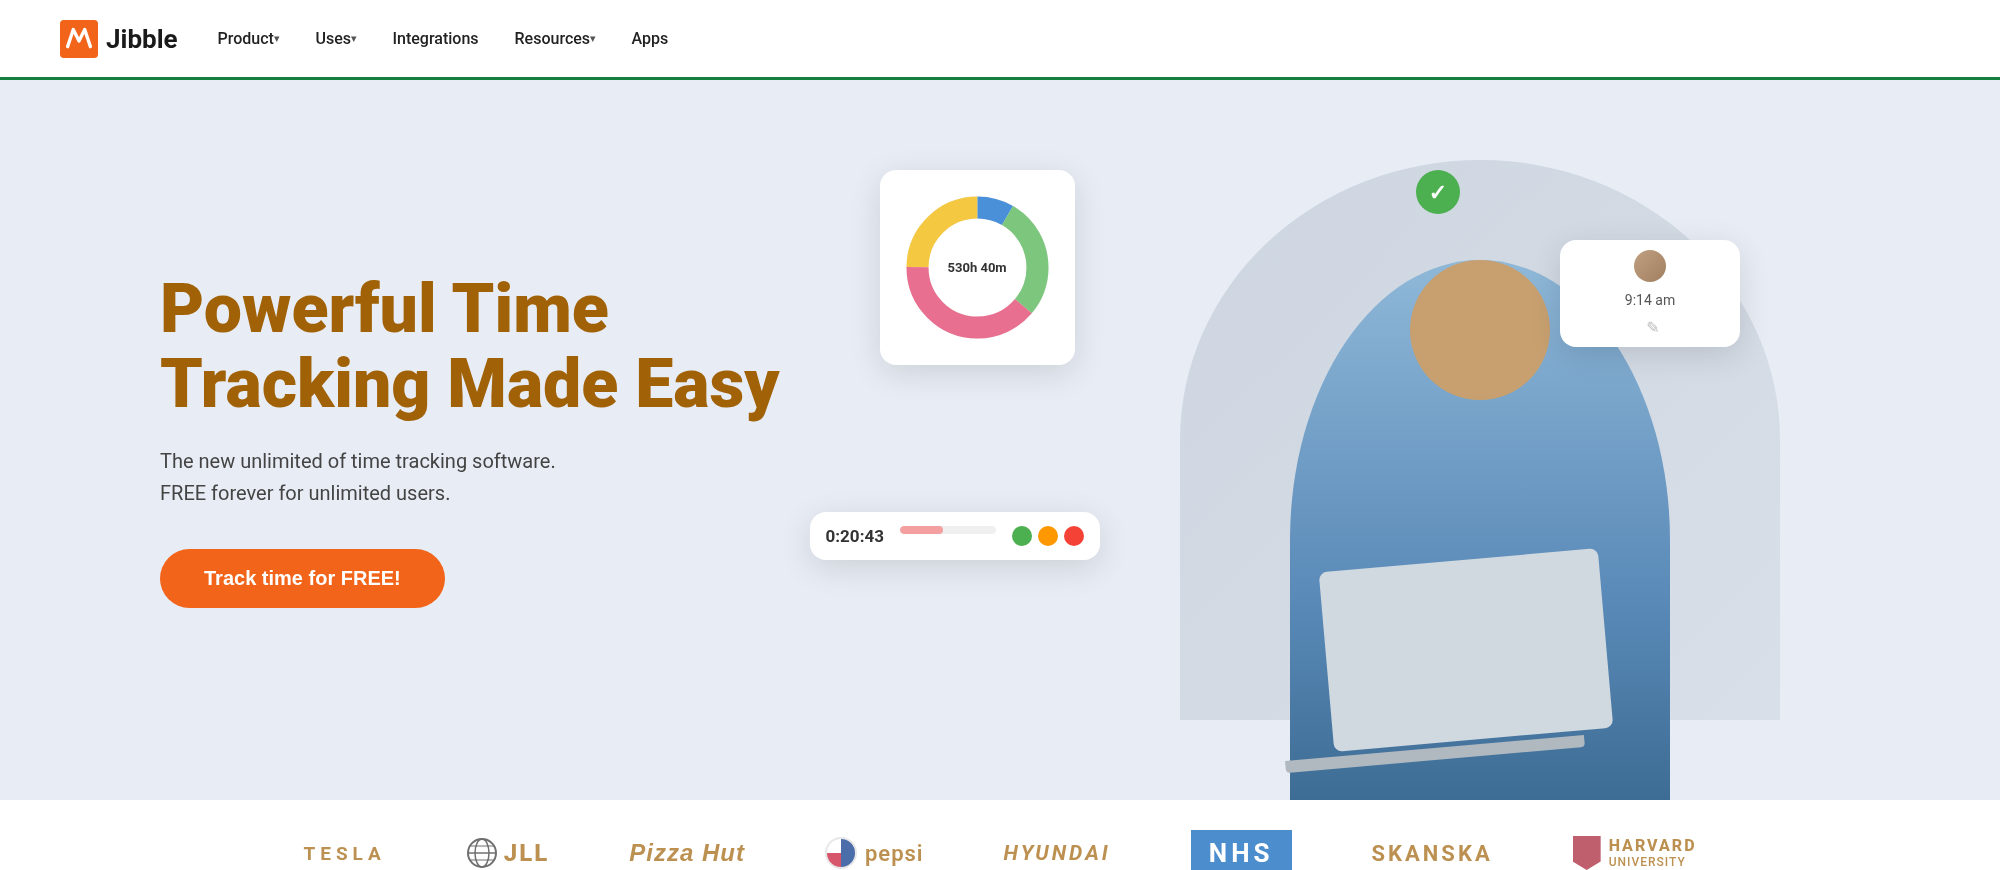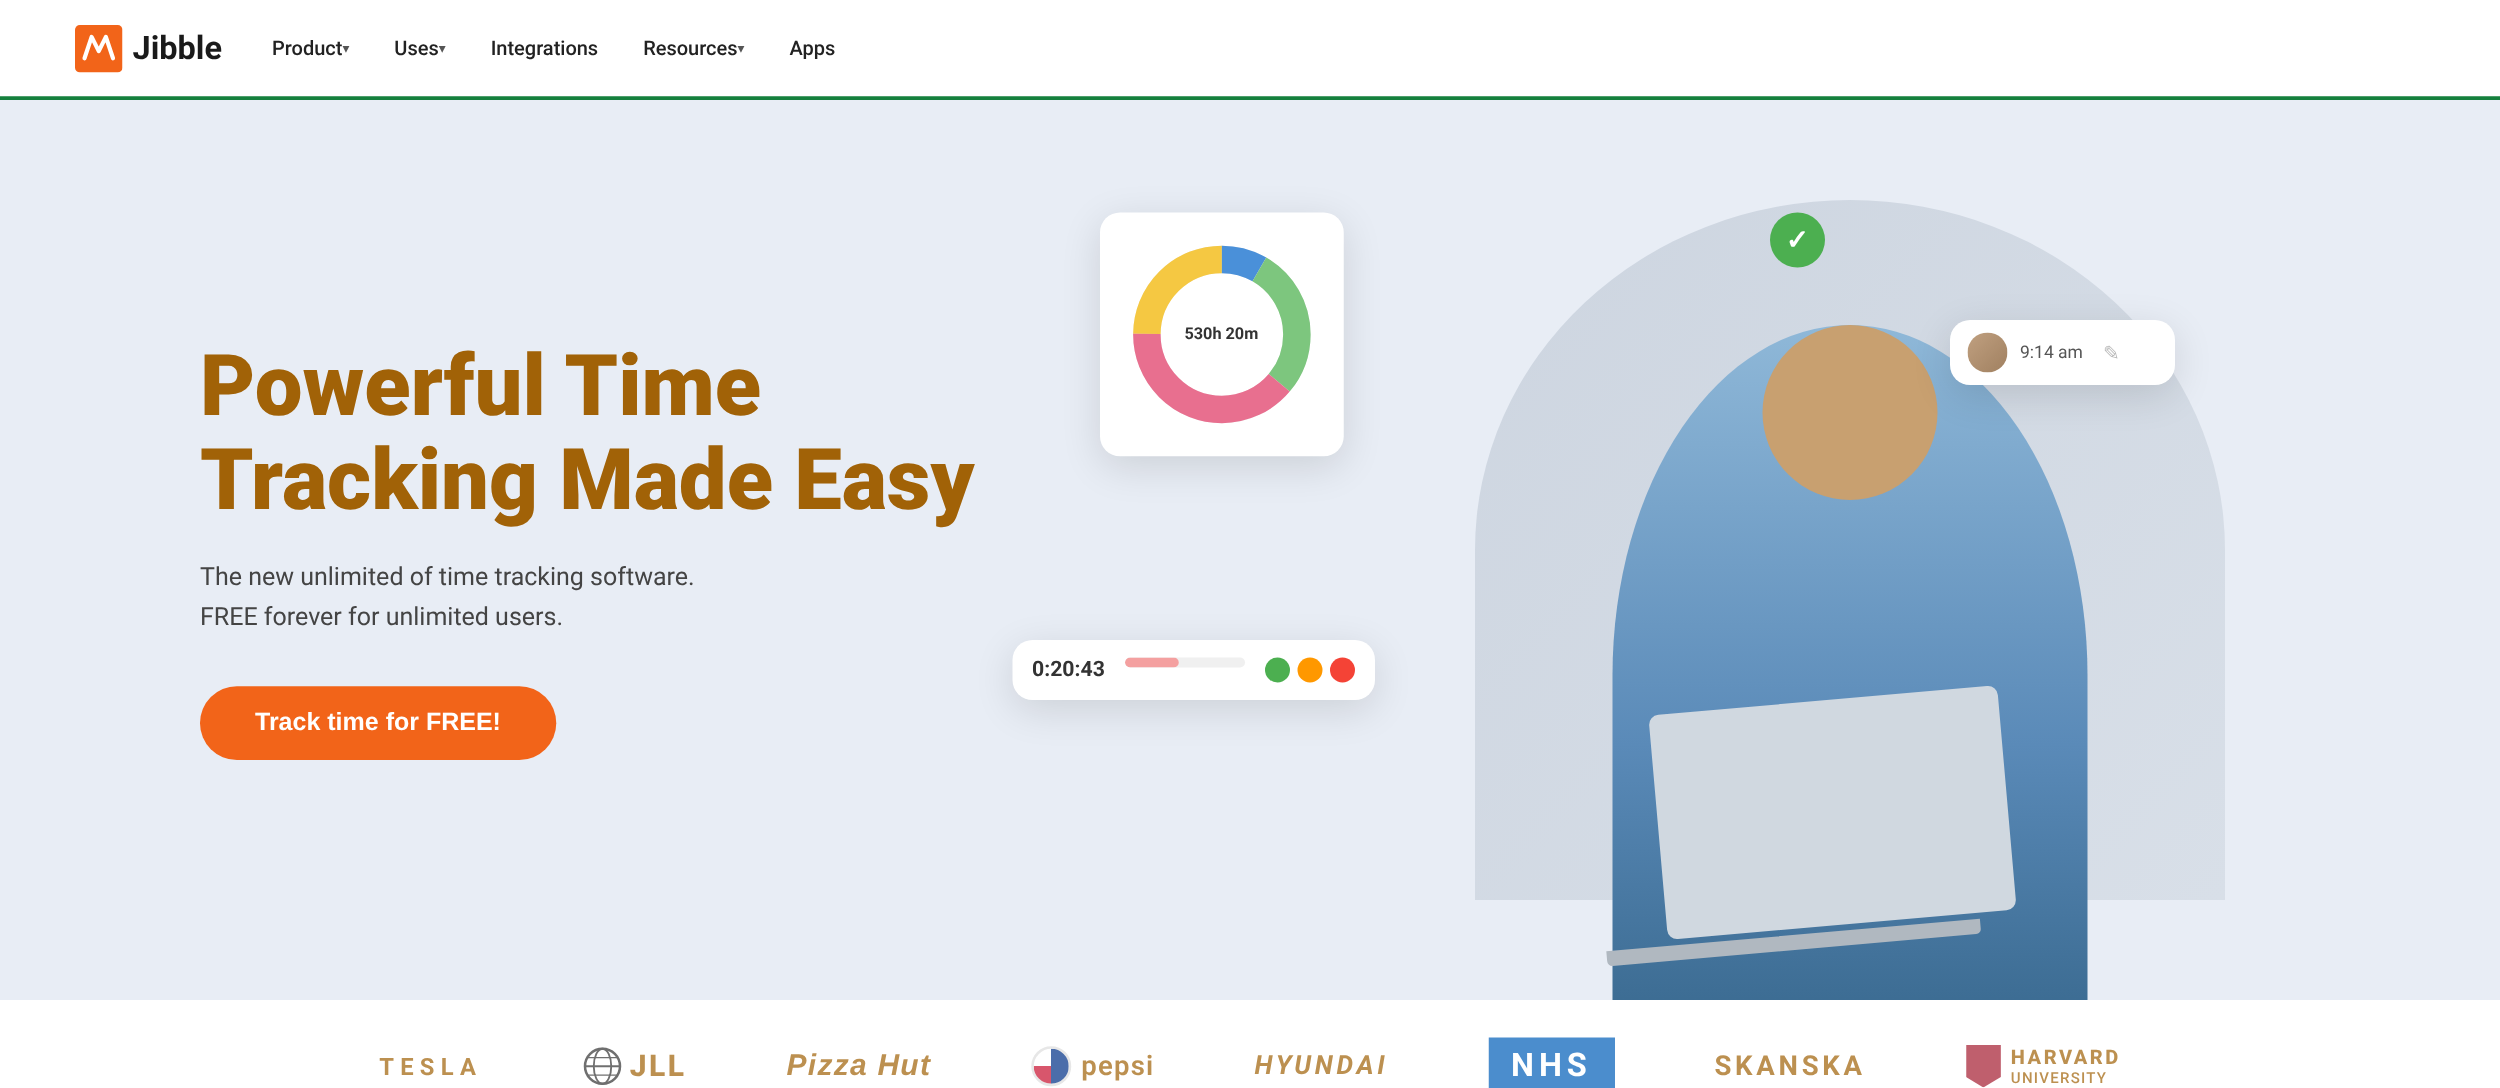--- a/index.html
+++ b/index.html
@@ -376,39 +376,39 @@
 
         <circle cx="82.5" cy="82.5" r="60" fill="none" stroke="#f5c842" stroke-width="22" stroke-dasharray="94.2 282.7" stroke-dashoffset="94.2" transform="rotate(-90 82.5 82.5)"></circle>
 
         <circle cx="82.5" cy="82.5" r="60" fill="none" stroke="#4a90d9" stroke-width="22" stroke-dasharray="31.4 345.4" stroke-dashoffset="0" transform="rotate(-90 82.5 82.5)"></circle>
 
         <circle cx="82.5" cy="82.5" r="60" fill="none" stroke="#7dc67e" stroke-width="22" stroke-dasharray="104.7 272.3" stroke-dashoffset="-31.4" transform="rotate(-90 82.5 82.5)"></circle>
 
         <circle cx="82.5" cy="82.5" r="60" fill="none" stroke="#e86f8f" stroke-width="22" stroke-dasharray="146.6 230.1" stroke-dashoffset="-136.1" transform="rotate(-90 82.5 82.5)"></circle>
       </svg>
       <div class="donut-center">
-        <span>530h 20m</span>
+        <span>530h 40m</span>
       </div>
     </div>
 
     <div class="ui-card timer-card" style="bottom:180px; left:30px; width:290px; padding:14px 16px;">
       <span class="timer-time">0:20:43</span>
       <div class="timer-bar">
         <div class="timer-bar-fill"></div>
       </div>
       <div class="timer-dots">
         <div class="dot dot-green"></div>
         <div class="dot dot-orange"></div>
         <div class="dot dot-red"></div>
       </div>
     </div>
 
     <div class="green-check" style="top:30px; right:380px;">✓</div>
 
-    <div class="ui-card checkin-card" style="top:116px; right:100px; width:180px; padding:10px 14px;">
+    <div class="ui-card checkin-card" style="top:100px; right:100px; width:180px; padding:10px 14px;flex-direction:column;">
       <div class="avatar-sm">
         <div style="width:100%;height:100%;background:linear-gradient(135deg,#c0a080,#a08060);"></div>
       </div>
       <span>9:14 am</span>
       <span style="margin-left:6px; color:#bbb; font-size:16px;">✎</span>
     </div>
   </div>
 </section>
 
 <div class="logos-bar">

